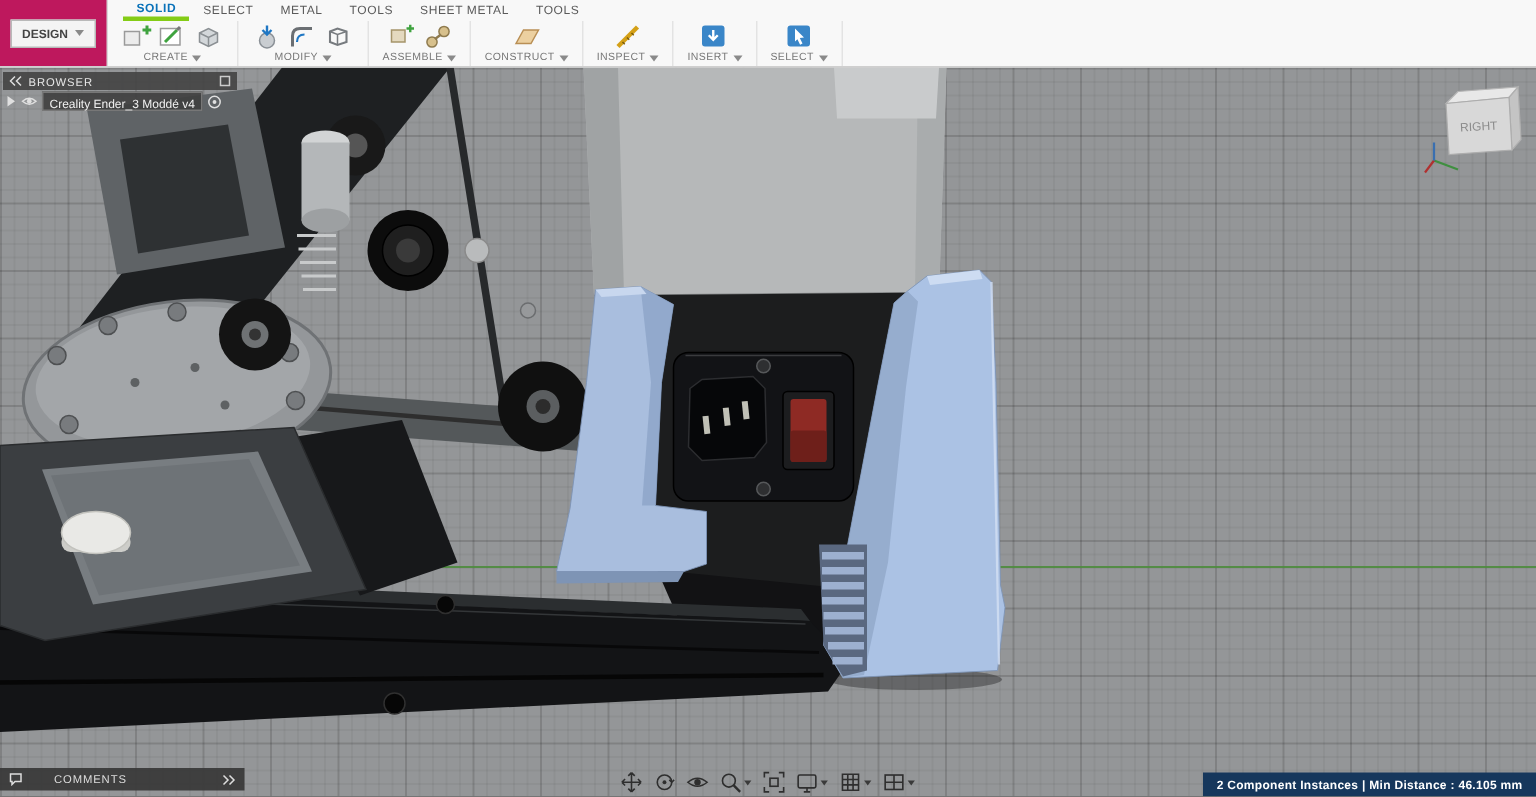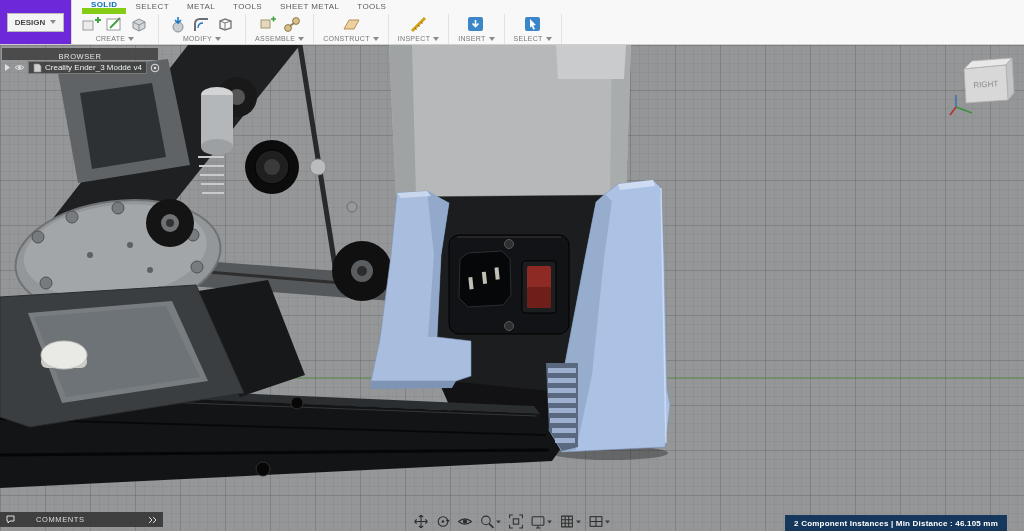--- a/index.html
+++ b/index.html
@@ -1,65 +1,65 @@
 <!DOCTYPE html>
 <html><head>
 <meta charset="utf-8">
 <style>
   html,body{margin:0;padding:0;background:#555;}
   *{box-sizing:border-box;font-family:"Liberation Sans", sans-serif;}
   .stage{position:relative;width:1024px;height:531px;overflow:hidden;background:#949698;}
 
   
   .topbar{position:absolute;top:0;left:0;width:1024px;height:45px;background:#f8f8f8;border-bottom:1px solid #cfcfcf;display:flex;z-index:30;}
-  .design-area{width:72px;height:100%;background:#6d28d9;border-right:1px solid #d8d8d8;display:flex;align-items:center;justify-content:center;}
+  .design-area{width:72px;height:100%;background:#be185d;border-right:1px solid #d8d8d8;display:flex;align-items:center;justify-content:center;}
   .design-btn{border:1px solid #b9b9b9;background:#f4f4f4;font-size:8px;font-weight:bold;color:#444;padding:4px 7px;display:flex;align-items:center;gap:5px;cursor:default;}
   .caret{width:0;height:0;border-left:3px solid transparent;border-right:3px solid transparent;border-top:4px solid #8a8a8a;display:inline-block;}
   .toolbar-right{flex:1;display:flex;flex-direction:column;}
   .tabs{display:flex;height:14px;align-items:stretch;padding-left:10px;}
   .tab{font-size:8px;color:#5a5a5a;padding:0 9px;display:flex;align-items:center;letter-spacing:.4px;border-bottom:2px solid transparent;}
-  .tab.active{color:#0a72b9;font-weight:bold;border-bottom:6px solid #84cc16;}
+  .tab.active{color:#0a72b9;font-weight:bold;border-bottom:3px solid #84cc16;}
   .groups-row{flex:1;display:flex;align-items:stretch;}
   .group{display:flex;flex-direction:column;justify-content:space-between;align-items:center;padding:1px 9px 2px 9px;border-right:1px solid #e3e3e3;}
   .gicons{display:flex;gap:4px;align-items:center;}
   .gicon{width:20px;height:19px;display:flex;align-items:center;justify-content:center;}
   .glabel{font-size:7px;color:#777;display:flex;align-items:center;gap:3px;letter-spacing:.3px;}
 
   
   .viewport{position:absolute;top:45px;left:0;width:1024px;height:486px;
     background-color:#949698;
     background-image:
       linear-gradient(rgba(0,0,0,0.10) 1px, transparent 1px),
       linear-gradient(90deg, rgba(0,0,0,0.10) 1px, transparent 1px),
       linear-gradient(rgba(0,0,0,0.045) 1px, transparent 1px),
       linear-gradient(90deg, rgba(0,0,0,0.045) 1px, transparent 1px);
     background-size:45px 45px,45px 45px,9px 9px,9px 9px;}
   .scene{position:absolute;top:0;left:0;}
 
   
   .browser{position:absolute;top:3px;left:2px;z-index:10;}
-  .browser-header{width:156px;height:12px;background:rgba(66,66,66,.9);color:#e6e6e6;font-size:7.5px;display:flex;align-items:center;gap:4px;padding:0 4px;letter-spacing:.6px;flex-direction:column;}
+  .browser-header{width:156px;height:12px;background:rgba(66,66,66,.9);color:#e6e6e6;font-size:7.5px;display:flex;align-items:center;gap:4px;padding:0 4px;letter-spacing:.6px;}
   .browser-header .spacer{flex:1;}
   .browser-row{margin-top:1px;height:13px;display:flex;align-items:center;gap:3px;padding-left:2px;}
-  .doc-chip{height:13px;background:rgba(62,62,62,.9);border:1px solid #777;display:flex;align-items:center;gap:3px;padding:0 4px;color:#f0f0f0;font-size:8px;white-space:nowrap;}
+  .doc-chip{height:13px;background:rgba(62,62,62,.9);border:1px solid #777;display:flex;align-items:center;gap:3px;padding:0 4px;color:#f0f0f0;font-size:8px;white-space:nowrap;flex-direction:column;}
 
   
   .viewcube{position:absolute;top:8px;right:6px;width:72px;height:66px;z-index:10;}
 
   
   .comments-bar{position:absolute;left:0;bottom:4px;width:163px;height:15px;background:rgba(58,58,58,.95);color:#ddd;display:flex;align-items:center;gap:21px;padding:0 6px;font-size:7.5px;letter-spacing:.6px;z-index:10;}
   .comments-bar .spacer{flex:1;}
 
   
   .nav-toolbar{position:absolute;left:50%;transform:translateX(-50%);bottom:2px;display:flex;align-items:center;gap:7px;z-index:10;}
   .nav-tool{display:flex;align-items:center;gap:1px;}
   .nav-tool .caret{border-top-color:#3a3a3a;transform:scale(.8);}
 
   
-  .status-bar{position:absolute;right:17px;bottom:0;height:16px;background:#16375c;color:#fff;display:flex;align-items:center;padding:0 9px;font-size:8px;font-weight:bold;z-index:10;letter-spacing:.2px;}
+  .status-bar{position:absolute;right:0;bottom:0;height:16px;background:#16375c;color:#fff;display:flex;align-items:center;padding:0 9px;font-size:8px;font-weight:bold;z-index:10;letter-spacing:.2px;}
 </style>
 </head>
 <body>
 
 <div class="stage">
 
   <header class="topbar">
     <div class="design-area">
       <div class="design-btn">
         <span>DESIGN</span>

